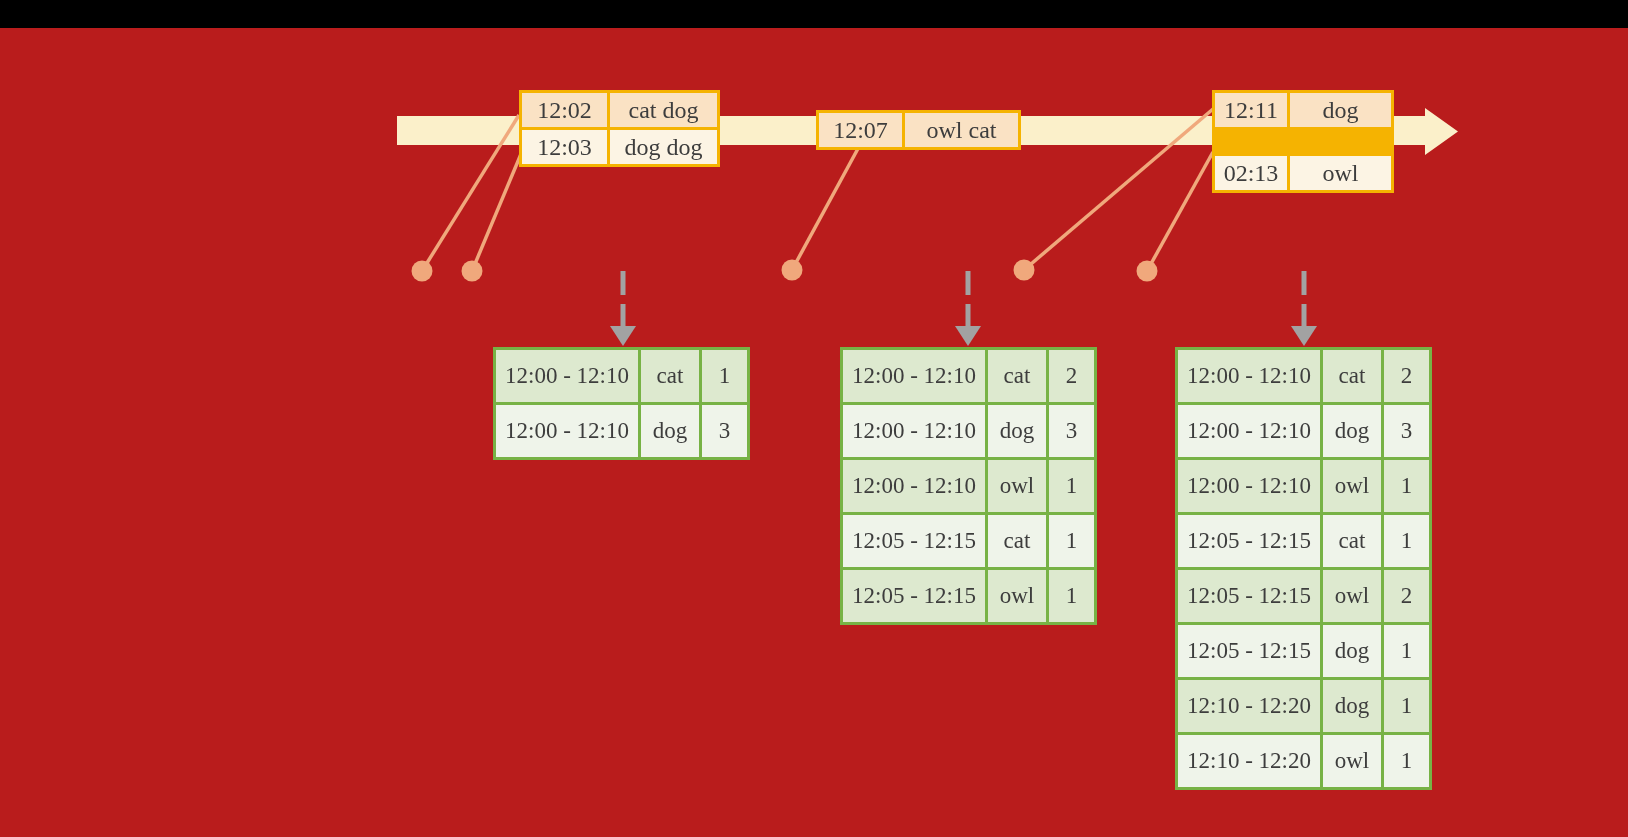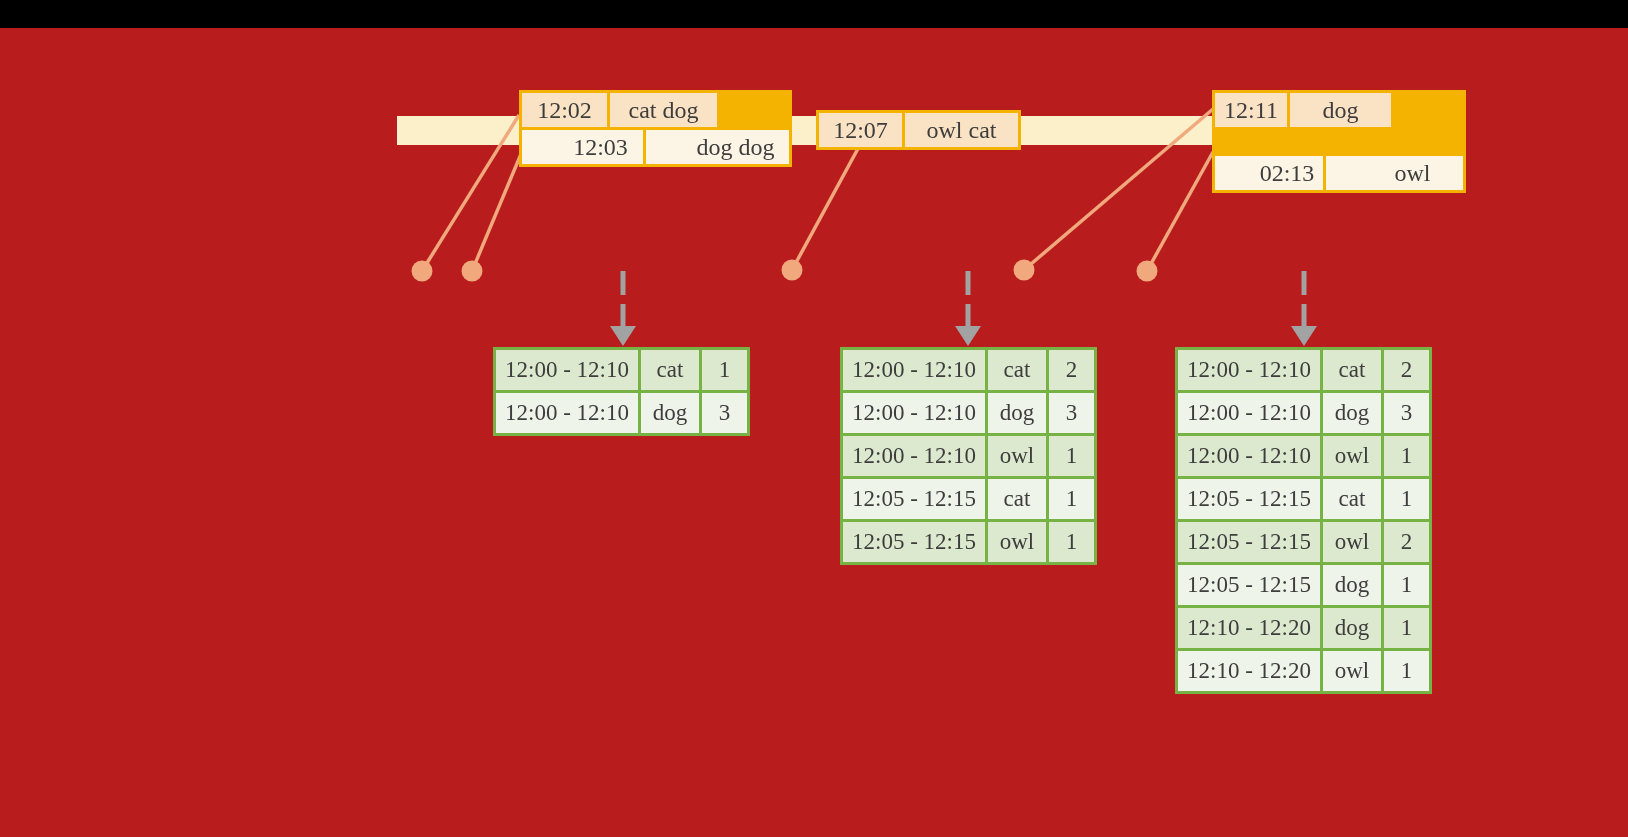--- a/index.html
+++ b/index.html
@@ -24,28 +24,28 @@
   
   .event-box{
     position:absolute;background:var(--gold);border:3px solid var(--gold);
     display:flex;flex-direction:column;row-gap:3px;
   }
   .event-row{display:flex;column-gap:3px;height:34px;}
   .event-row .cell{display:flex;align-items:center;justify-content:center;font-size:24px;}
   .event-row .time{width:var(--tw,85px);}
   .event-row .words{width:var(--ww,107px);}
   .event-row.row-odd .cell{background:var(--peach);}
-  .event-row.row-even .cell{background:var(--cream);padding-left:36px;}
+  .event-row.row-even .cell{background:var(--cream);}
 
   
   .result-table{
     position:absolute;background:var(--green);border:3px solid var(--green);
     display:flex;flex-direction:column;row-gap:3px;
   }
-  .r-row{display:flex;column-gap:3px;height:40px;}
+  .r-row{display:flex;column-gap:3px;height:52px;}
   .r-row .cell{display:flex;align-items:center;justify-content:center;font-size:23px;}
   .r-row .window{width:142px;}
   .r-row .word{width:58px;}
   .r-row .count{width:45px;}
   .r-row.row-odd .cell{background:var(--green-row-dark);}
   .r-row.row-even .cell{background:var(--green-row-light);}
 </style>
 </head>
 <body>
 

